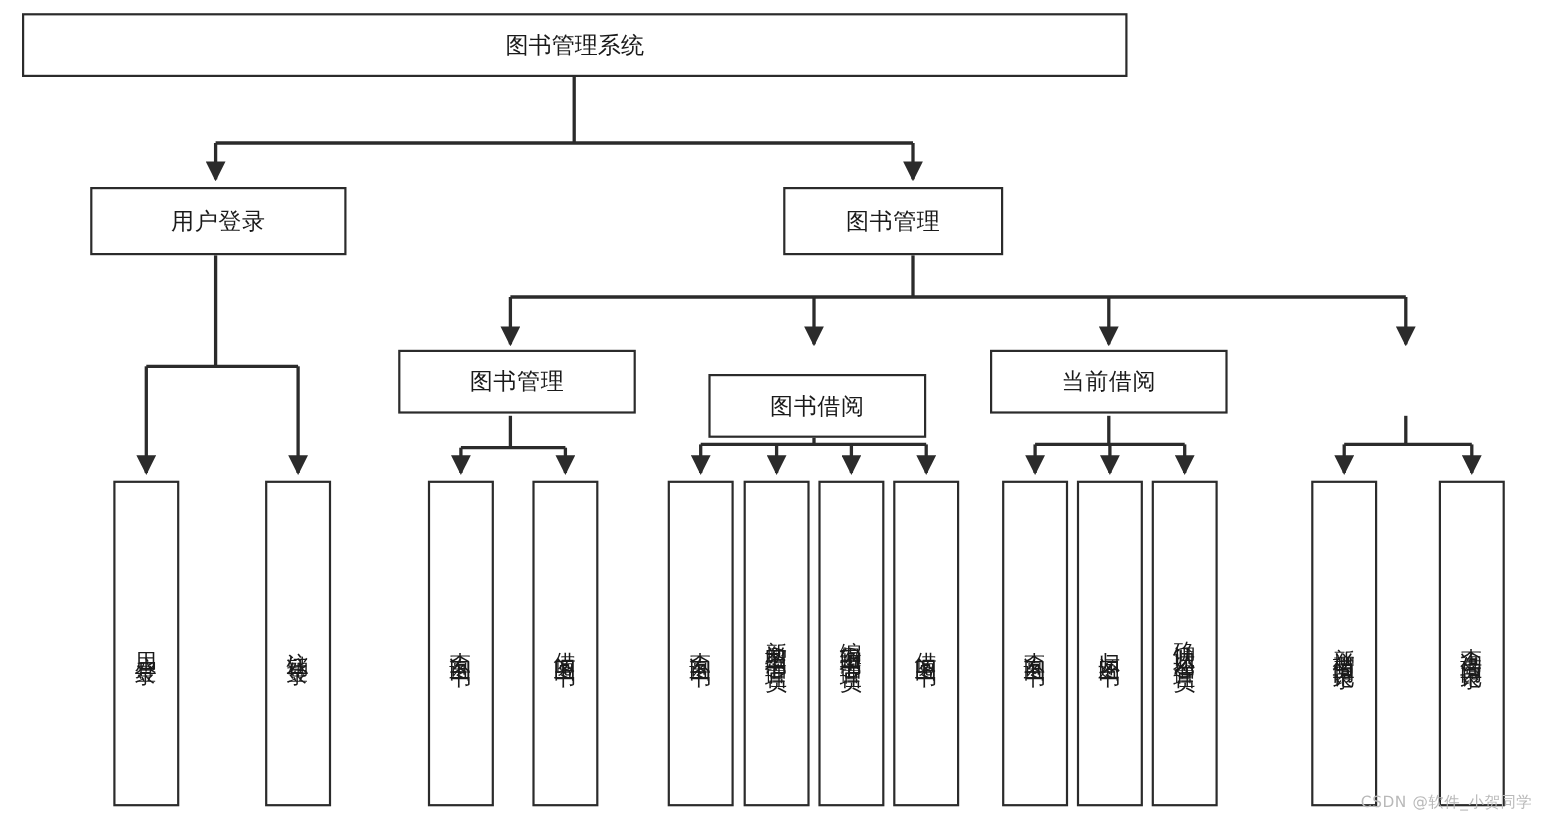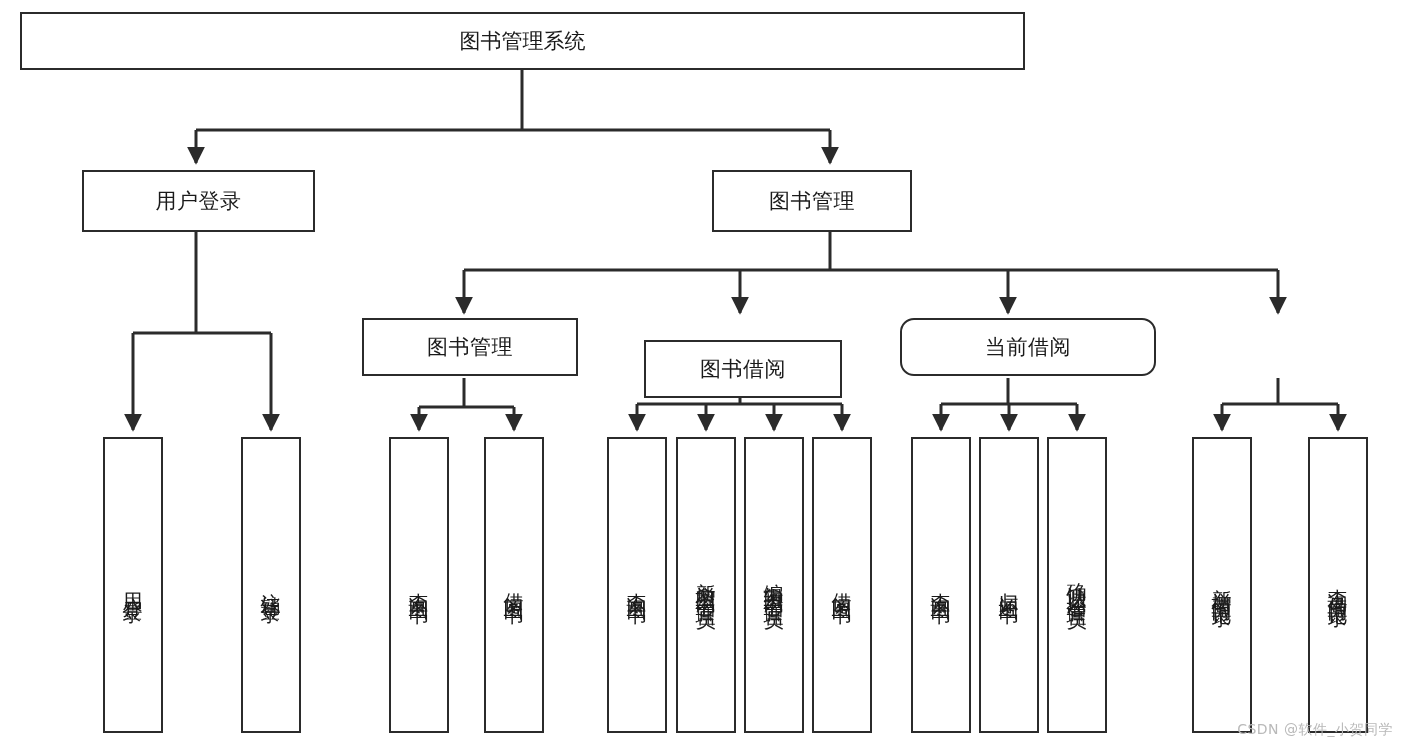--- a/index.html
+++ b/index.html
@@ -136,21 +136,21 @@
   <div class="node horiz" style="left:712px; top:170px; width:200px; height:62px;">
     <span class="htext">图书管理</span>
   </div>
 
   <div class="node horiz" style="left:362px; top:318px; width:216px; height:58px;">
     <span class="htext">图书管理</span>
   </div>
   <div class="node horiz" style="left:644px; top:318px; width:198px; height:58px;margin-top:22px;">
     <span class="htext">图书借阅</span>
   </div>
-  <div class="node horiz" style="left:900px; top:318px; width:256px; height:58px;border-radius:14px;">
+  <div class="node horiz" style="left:900px; top:318px; width:216px; height:58px;">
     <span class="htext">当前借阅</span>
   </div>
 
   <div class="node leaf" style="left:103px; top:437px; width:60px; height:296px;">
     <span class="vtext">用户登录</span>
   </div>
   <div class="node leaf" style="left:241px; top:437px; width:60px; height:296px;">
     <span class="vtext">注销登录</span>
   </div>
 

